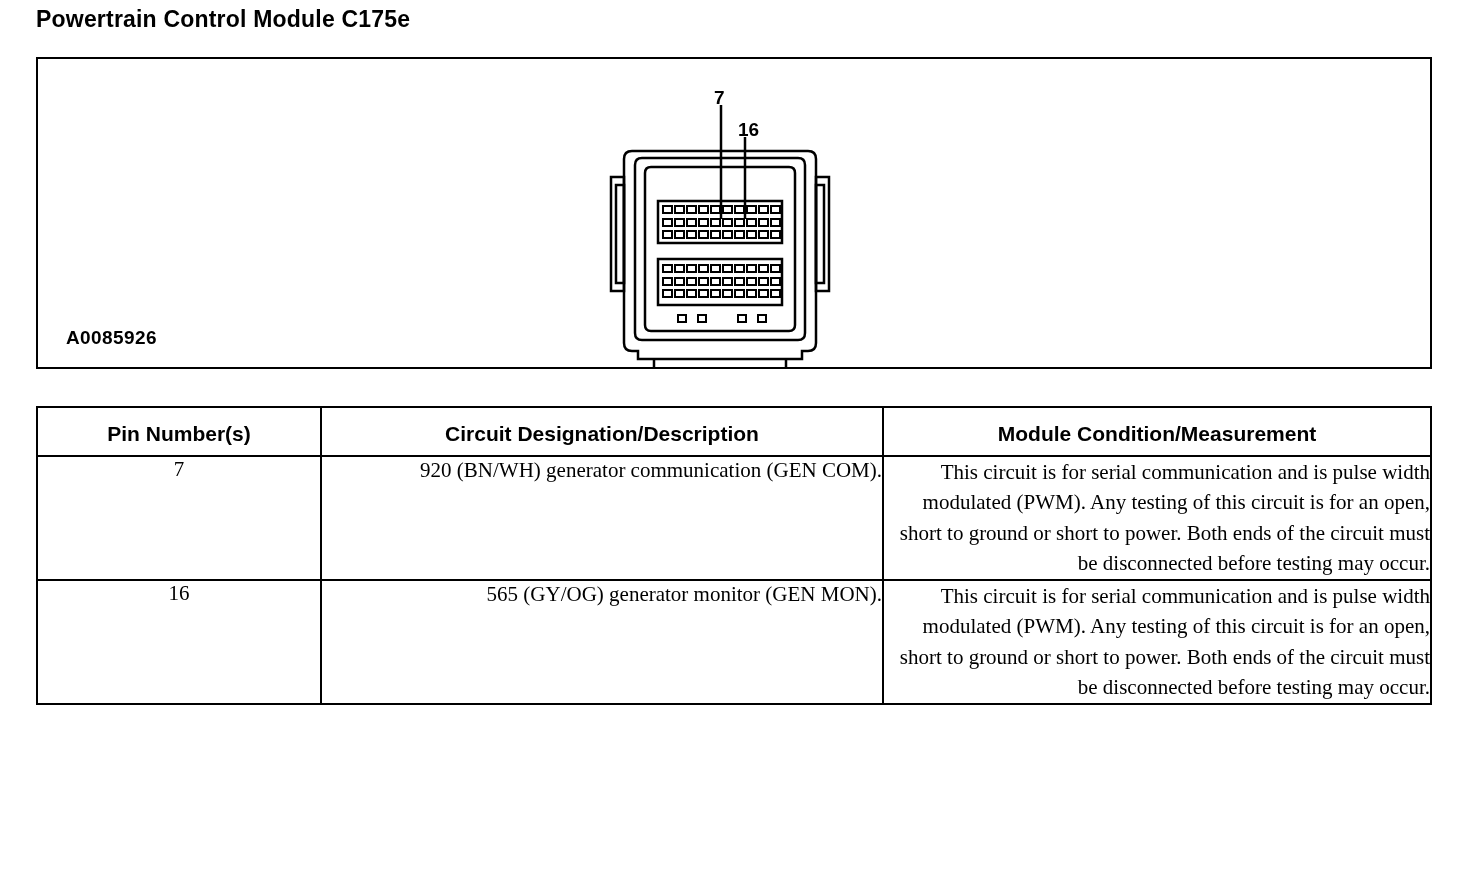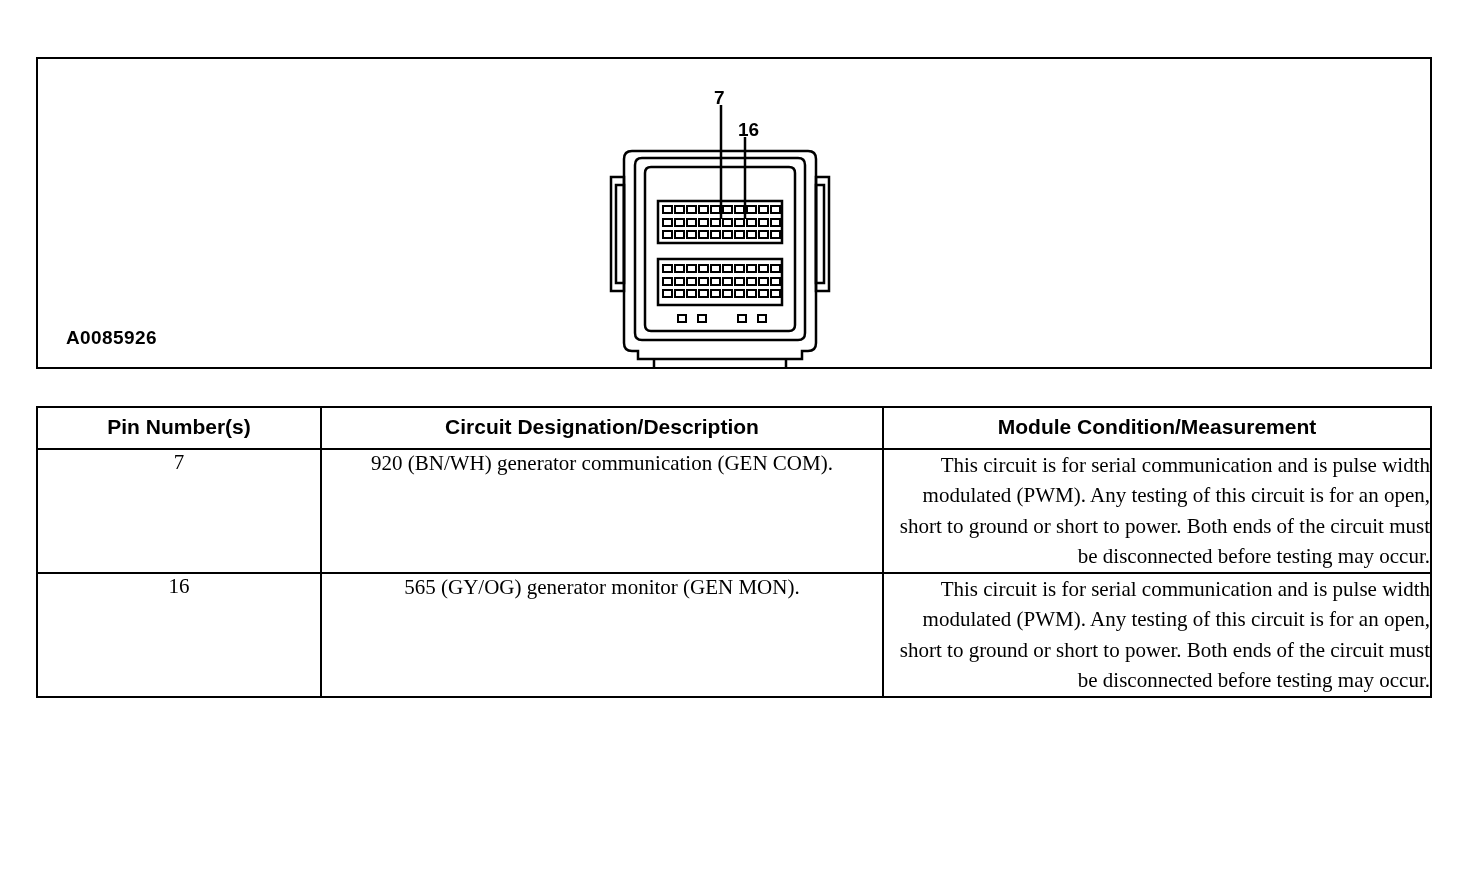--- a/index.html
+++ b/index.html
@@ -78,53 +78,54 @@
   .pin-table td, .pin-table th {
     border: 2px solid #000;
     vertical-align: top;
     padding: 0;
   }
   .pin-table thead th {
     font-family: "Liberation Sans", sans-serif;
     font-size: 21px;
     font-weight: bold;
     text-align: center;
-    padding: 7px 4px 9px 4px;
+    padding: 14px 4px 9px 4px;
     vertical-align: middle;
   }
   .col-pin   { width: 284px; }
   .col-desc  { width: 562px; }
   .col-norm  { width: 548px; }
 
   .cell-pin {
     font-family: "Liberation Serif", serif;
     font-size: 21px;
     text-align: center;
     padding: 9px 6px 10px 6px;
   }
   .cell-desc {
     font-family: "Liberation Serif", serif;
     font-size: 21px;
-    text-align: center;
+    text-align: right;
     padding: 9px 16px 10px 16px;
     line-height: 1.28;
   }
   .cell-norm {
     font-family: "Liberation Serif", serif;
     font-size: 21px;
     text-align: right;
     padding: 9px 14px 12px 14px;
     line-height: 1.45;
   }
 </style>
 </head>
 <body>
 
 <div class="page">
 
+  <div class="page-title">Powertrain Control Module C175e</div>
 
   <div class="figure-box">
 
     <div class="figure-id">A0085926</div>
 
     <div class="callout-label lbl-7">7</div>
     <div class="callout-label lbl-16">16</div>
 
     <div class="connector-wrap">
       <svg width="1392" height="308" viewBox="0 0 1392 308" xmlns="http://www.w3.org/2000/svg">

